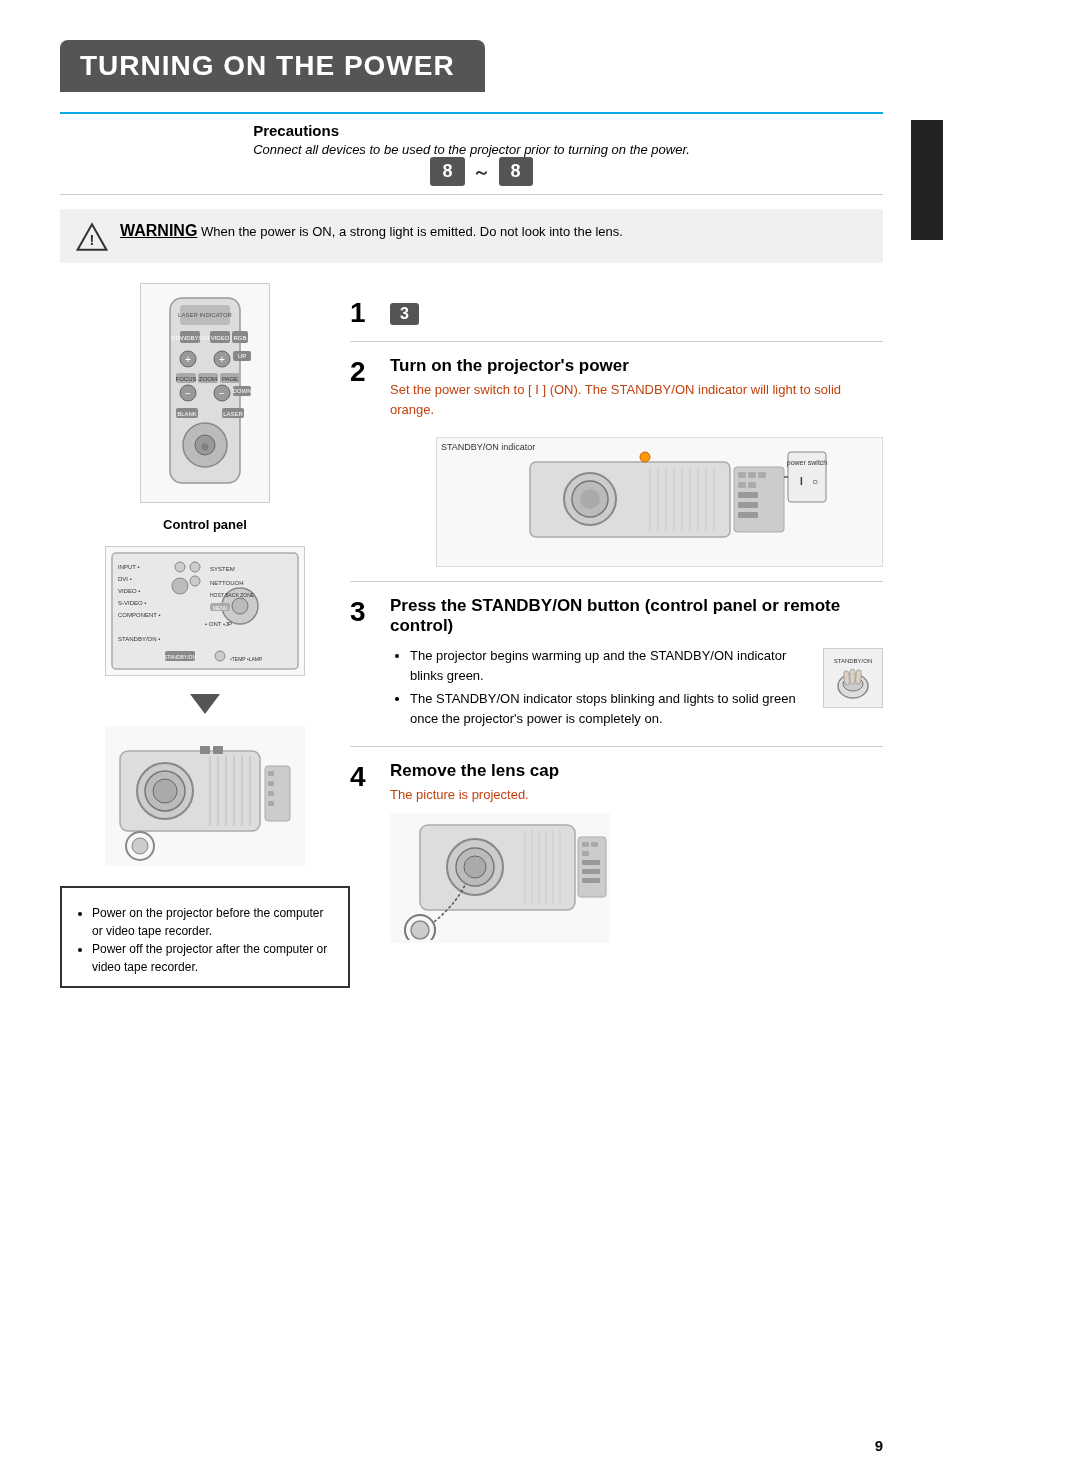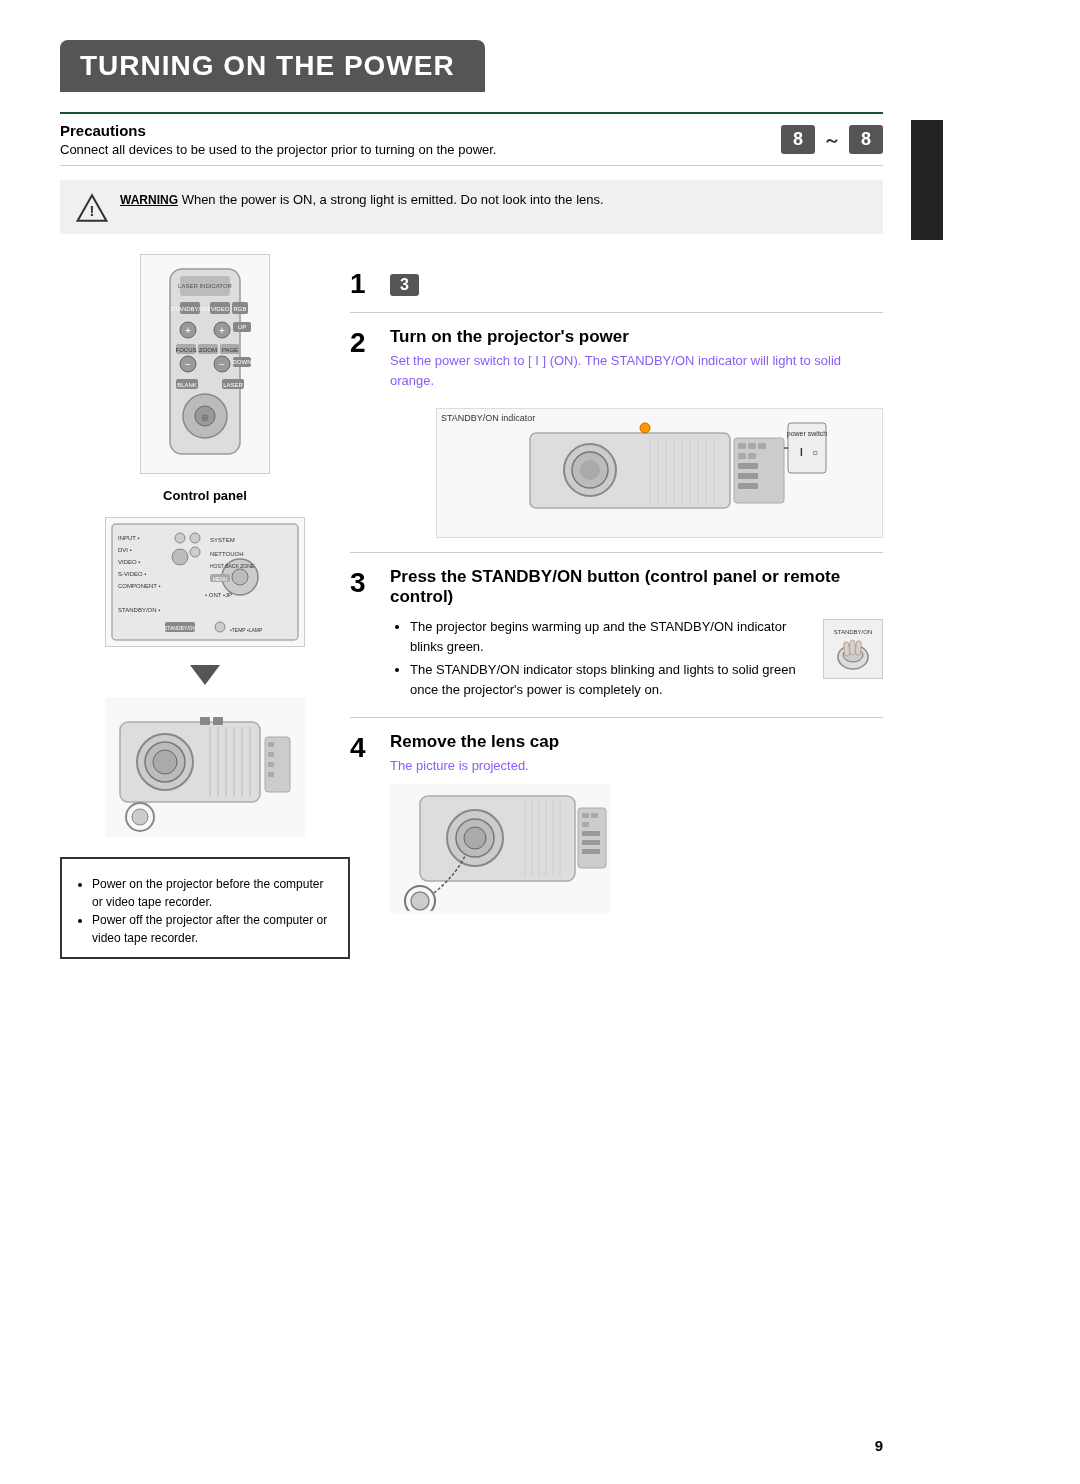--- a/index.html
+++ b/index.html
@@ -31,36 +31,38 @@
     .page-title-bar h1 {
       color: #fff;
       font-size: 28px;
       font-weight: 900;
       letter-spacing: 1px;
       text-transform: uppercase;
     }
 
     
     .precautions-section {
-      border-top: 2px solid #14532d;
+      border-top: 2px solid #0ea5e9;
       border-bottom: 1px solid #ccc;
       padding: 8px 0 8px 0;
       margin-bottom: 14px;
       display: flex;
       align-items: center;
       justify-content: space-between;
+      flex-direction: column;
     }
     .precautions-left { flex: 1; }
     .precautions-label {
       font-weight: 900;
       font-size: 15px;
       margin-bottom: 3px;
     }
     .precautions-text {
       font-size: 13px;
+      font-style: italic;
     }
     .page-range-badge {
       display: flex;
       align-items: center;
       gap: 4px;
       margin-left: 20px;
     }
     .badge-num {
       background: #555;
       color: #fff;
@@ -92,21 +94,21 @@
       flex-shrink: 0;
       margin-top: 2px;
     }
     .warning-text {
       font-size: 13px;
       line-height: 1.5;
     }
     .warning-label {
       font-weight: 900;
       text-decoration: underline;
-      font-size: 12px;
+      font-size: 16px;
     }
 
     
     .main-content {
       display: flex;
       gap: 0;
     }
 
     
     .left-col {
@@ -144,21 +146,21 @@
     }
     .step-content { flex: 1; }
     .step-title {
       font-size: 17px;
       font-weight: 900;
       margin-bottom: 4px;
     }
     .step-desc {
       font-size: 13px;
       line-height: 1.5;
-      color: #8b5cf6;
+      color: #c2410c;
     }
 
     
     .ref-badge {
       background: #555;
       color: #fff;
       font-weight: 900;
       font-size: 16px;
       padding: 2px 10px;
       border-radius: 3px;

